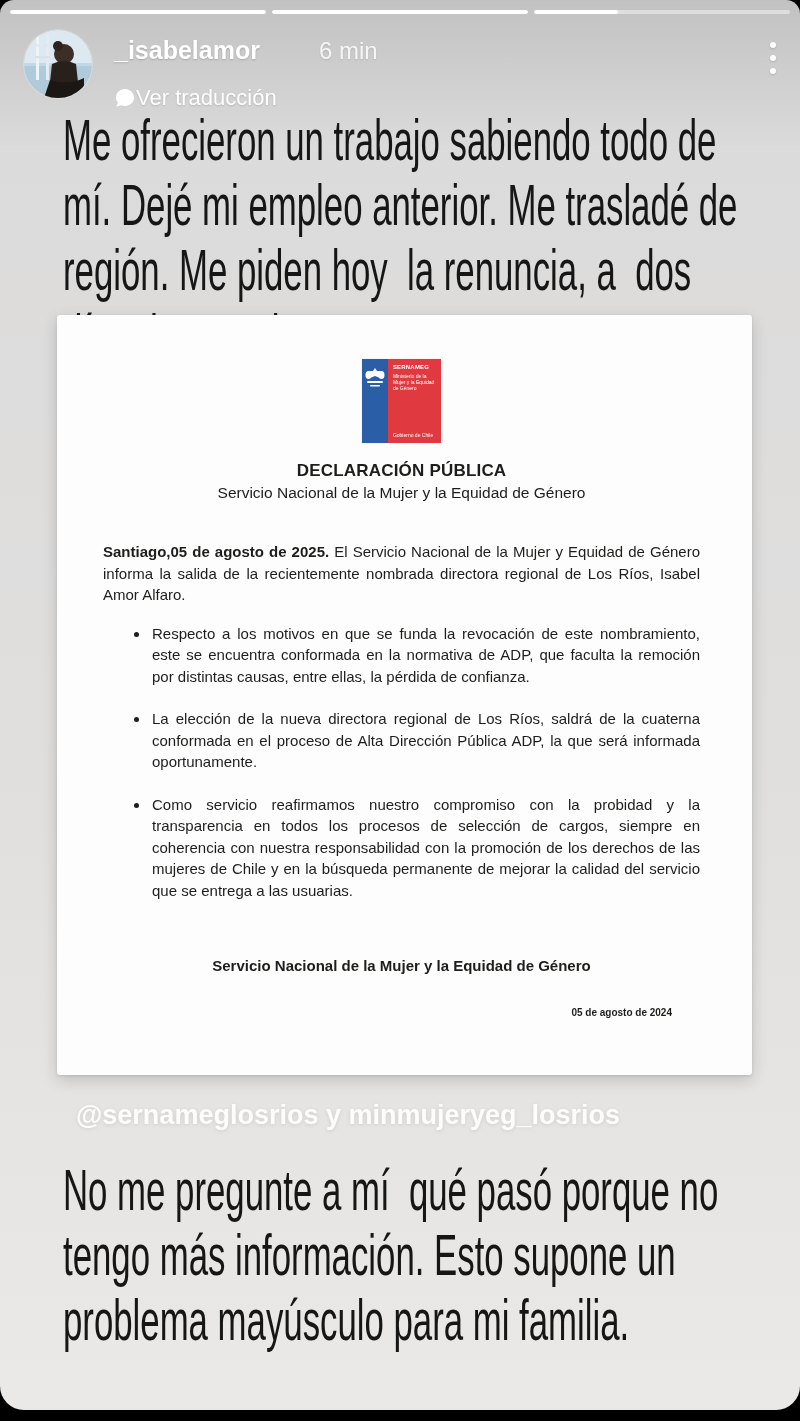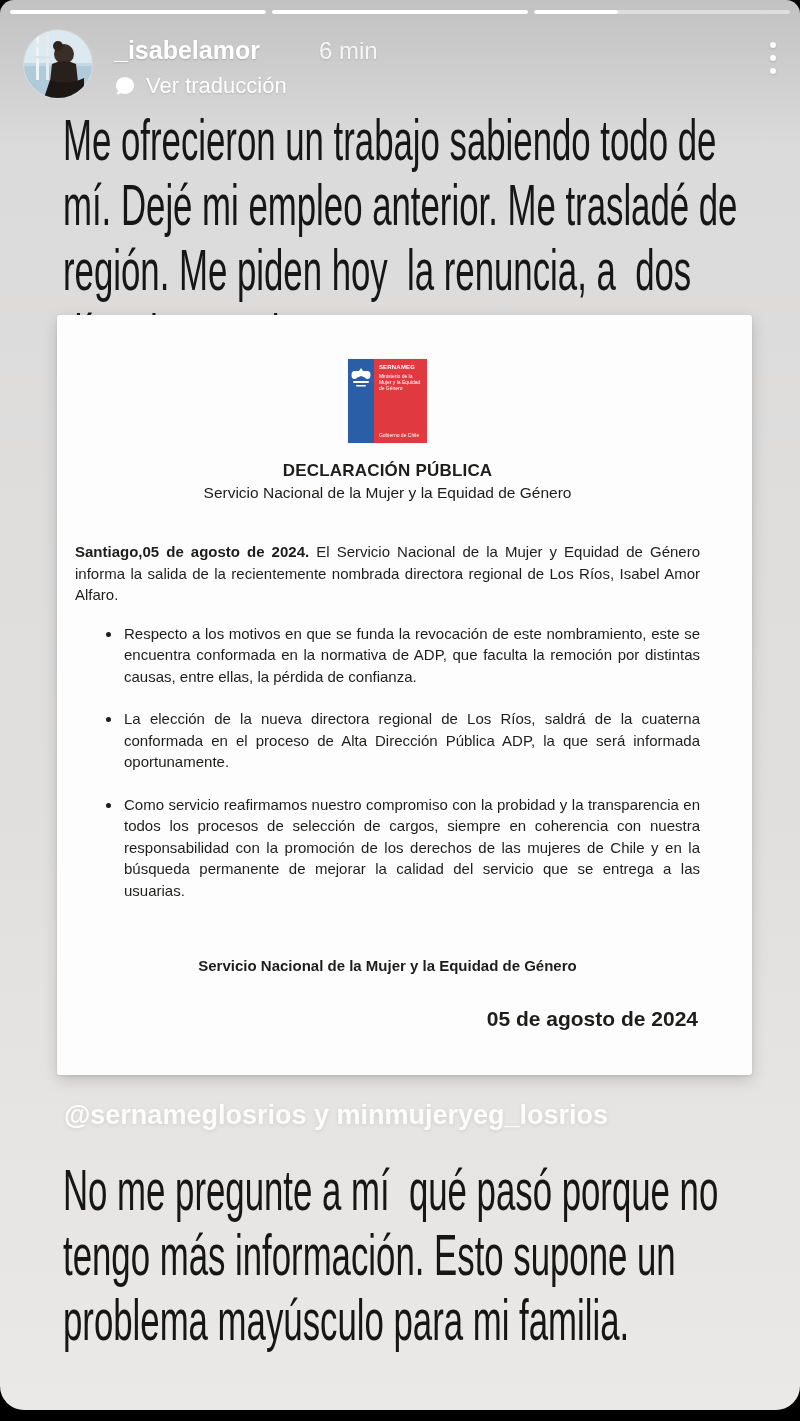--- a/index.html
+++ b/index.html
@@ -23,42 +23,42 @@
   .seg .fill { height:100%; background:#ffffff; border-radius:2px; }
 
   
   .header { position:absolute; top:30px; left:24px; right:12px; display:flex; align-items:flex-start;justify-content:space-between; }
   .avatar { width:68px; height:68px; border-radius:50%; overflow:hidden; flex:0 0 auto;
             box-shadow:0 0 0 1px rgba(255,255,255,0.25); }
   .hmeta { margin-left:22px; padding-top:6px; flex:1; }
   .hrow1 { display:flex; align-items:baseline; gap:16px; }
   .username { font-size:25px; font-weight:700; color:#fff; text-shadow:0 1px 2px rgba(0,0,0,0.18); }
   .timestamp { font-size:24px; color:rgba(255,255,255,0.85); text-shadow:0 1px 2px rgba(0,0,0,0.12);margin-left:43px; }
-  .hrow2 { display:flex; align-items:center; gap:10px; margin-top:8px; }
+  .hrow2 { display:flex; align-items:center; margin-top:20px; }
   .translate-label { font-size:22px; font-weight:500; color:#fff; text-shadow:0 1px 2px rgba(0,0,0,0.15); }
   .kebab { width:30px; padding-top:12px; display:flex; flex-direction:column; align-items:center; gap:7px; cursor:pointer; }
   .kebab i { width:6px; height:6px; border-radius:50%; background:#fff; box-shadow:0 1px 2px rgba(0,0,0,0.15); }
 
   
   .big {
     position:absolute; left:63px; width:164%;
     transform:scaleX(0.61); transform-origin:left top;
     color:#161616; font-size:57px; line-height:65px; font-weight:400;
     letter-spacing:0px;
   }
   .big div { white-space:pre; }
   .big-top { top:108px; }
   .big-bottom { top:1158px; }
 
   
   .doc {
     position:absolute; left:57px; top:315px; width:695px; height:760px;
     background:#fdfdfd; border-radius:3px;
     box-shadow:0 5px 16px rgba(0,0,0,0.16), 0 1px 3px rgba(0,0,0,0.10);
-    padding:0 52px 0 18px;
+    padding:0 52px 0 46px;
     color:#1d1d1b;
   }
   .doc-logo { width:80px; height:84px; margin:44px auto 0 auto; display:flex;
               box-shadow:0 0 1px rgba(0,0,0,0.2); }
   .logo-blue { width:33%; background:#2a5fa8; display:flex; justify-content:center; padding-top:6px; }
   .logo-red { width:67%; background:#e0393f; position:relative; padding:5px 4px 4px 5px; }
   .logo-agency { display:block; color:#fff; font-weight:700; font-size:6px; letter-spacing:0.2px; }
   .logo-ministry { display:block; color:#fff; font-size:5px; line-height:6px; margin-top:3px; width:42px; }
   .logo-country { position:absolute; bottom:5px; left:5px; color:#fff; font-size:5px; }
 
@@ -67,25 +67,25 @@
 
   .doc-body { font-size:15px; line-height:21.5px; }
   .doc-intro { margin-top:39px; text-align:justify; }
   .doc-intro b { font-weight:700; }
 
   .doc-bullets { margin-top:17px; list-style:disc outside; padding-left:47px; }
   .doc-bullets li { text-align:justify; margin-bottom:21px; padding-left:2px; }
   .doc-bullets li:last-child { margin-bottom:16px; }
 
   .doc-org { text-align:center; font-weight:700; font-size:15px; margin-top:56px; }
-  .doc-date { text-align:right; font-weight:700; font-size:21px; margin-top:33px; margin-right:2px; }
+  .doc-date { text-align:right; font-weight:700; font-size:10px; margin-top:33px; margin-right:28px; }
 
   
   .mention {
-    position:absolute; top:1100px; left:64px;
+    position:absolute; top:1100px; left:76px;
     font-size:27px; font-weight:600; color:rgba(255,255,255,0.92);
     text-shadow:0 1px 4px rgba(0,0,0,0.10);
   }
 </style>
 </head>
 <body>
 
 <div class="card">
   <div class="scrim"></div>
 
@@ -157,21 +157,21 @@
       <div class="logo-red" style="background: rgb(224, 57, 63);">
         <span class="logo-agency">SERNAMEG</span>
         <span class="logo-ministry">Ministerio de la Mujer y la Equidad de Género</span>
         <span class="logo-country">Gobierno de Chile</span>
       </div>
     </div>
 
     <div class="doc-title">DECLARACIÓN PÚBLICA</div>
     <div class="doc-subtitle">Servicio Nacional de la Mujer y la Equidad de Género</div>
 
-    <div class="doc-body doc-intro"><b>Santiago,05 de agosto de 2024.</b><span> El Servicio Nacional de la Mujer y Equidad de Género informa la salida de la recientemente nombrada directora regional de Los Ríos, Isabel Amor Alfaro.</span></div>
+    <div class="doc-body doc-intro"><b>Santiago,05 de agosto de 2025.</b><span> El Servicio Nacional de la Mujer y Equidad de Género informa la salida de la recientemente nombrada directora regional de Los Ríos, Isabel Amor Alfaro.</span></div>
 
     <ul class="doc-bullets doc-body">
       <li>Respecto a los motivos en que se funda la revocación de este nombramiento, este se encuentra conformada en la normativa de ADP, que faculta la remoción por distintas causas, entre ellas, la pérdida de confianza.</li>
       <li>La elección de la nueva directora regional de Los Ríos, saldrá de la cuaterna conformada en el proceso de Alta Dirección Pública ADP, la que será informada oportunamente.</li>
       <li>Como servicio reafirmamos nuestro compromiso con la probidad y la transparencia en todos los procesos de selección de cargos, siempre en coherencia con nuestra responsabilidad con la promoción de los derechos de las mujeres de Chile y en la búsqueda permanente de mejorar la calidad del servicio que se entrega a las usuarias.</li>
     </ul>
 
     <div class="doc-org">Servicio Nacional de la Mujer y la Equidad de Género</div>
     <div class="doc-date">05 de agosto de 2024</div>
   </div>

